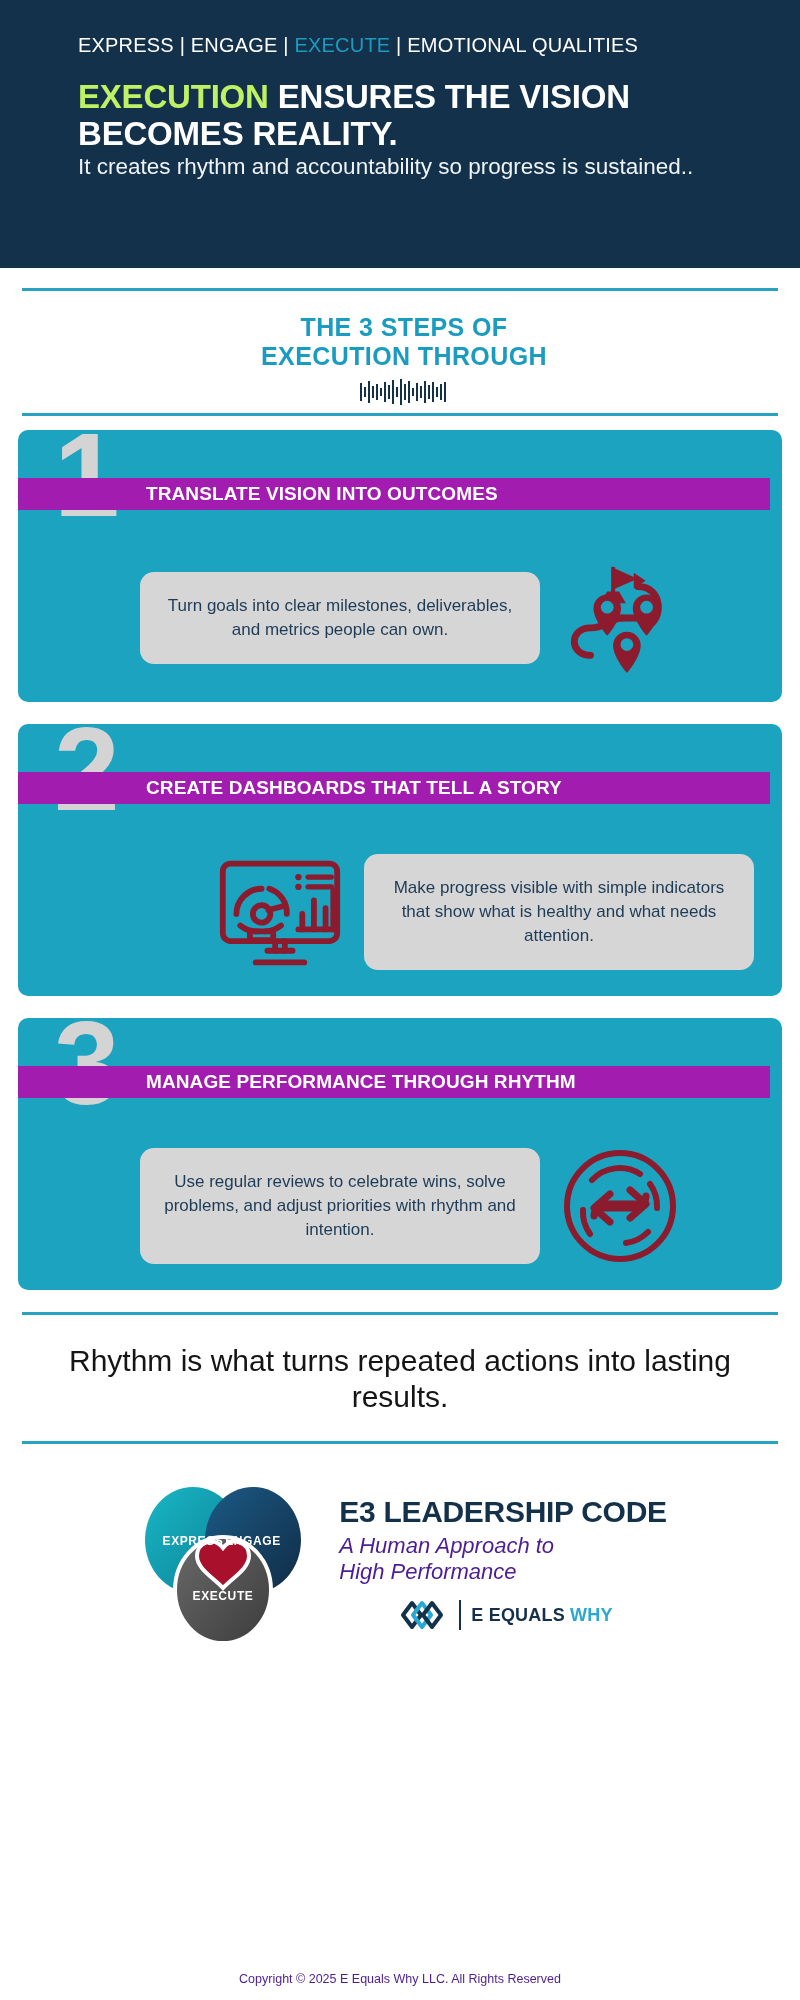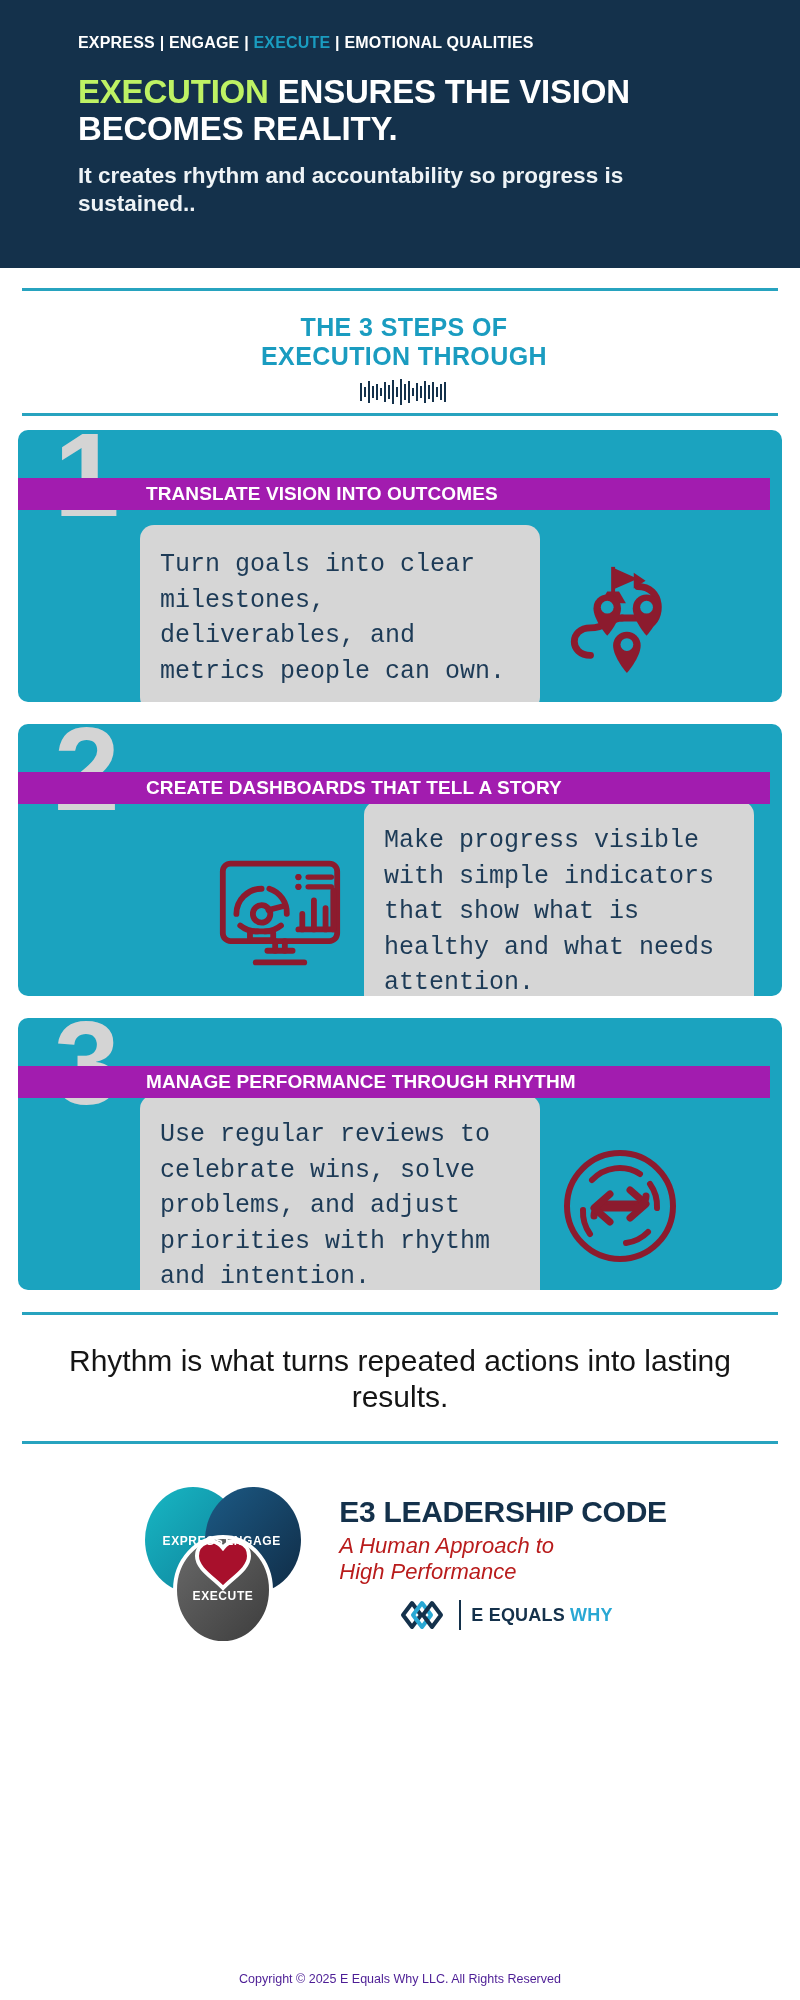--- a/index.html
+++ b/index.html
@@ -12,41 +12,40 @@
   .page { position:relative; width:800px; height:2000px; background:#fff; }
 
   
   .hero {
     background:#14314b;
     padding:34px 78px 40px 78px;
     height:268px;
   }
   .eyebrow {
     color:#ffffff;
-    font-size:16px;
+    font-size:20px;
     letter-spacing:.2px;
-    font-weight:700;
+    font-weight:400;
     white-space:nowrap;
   }
   .eyebrow .hl { color:#1a9cc0; }
   .hero-title {
     margin-top:22px;
     color:#ffffff;
     font-size:33px;
     line-height:1.12;
     font-weight:800;
     letter-spacing:-.2px;
   }
   .hero-title .hl { color:#bef264; }
   .hero-sub {
-    margin-top:14px;
     color:#eef3f6;
     font-size:22.5px;
     line-height:1.24;
-    font-weight:700;
+    font-weight:400;
   }
 
   
   .rule { height:3px; background:#27a3bf; margin:0 22px; }
   .rule.top { margin-top:20px; }
 
   
   .sec-head { text-align:center; padding:22px 0 8px 8px; }
   .sec-head h2 {
     color:#1a9cc0;
@@ -100,25 +99,25 @@
     display:flex;
     align-items:center;
     padding:0 22px;
     z-index:1;
   }
   .card-body.rev { flex-direction:row-reverse; }
   .textbox {
     background:#d6d6d6;
     border-radius:14px;
     color:#1d3b57;
-    font-size:25px;
+    font-size:17px;
     line-height:1.42;
+    text-align:center;
     padding:22px 20px;
     width:400px;
-    font-family:Liberation Mono, monospace;
   }
   .card-icon { width:160px; display:flex; justify-content:center; align-items:center; }
   .card-icon.left { margin-right:4px; }
   .card-icon svg { display:block; }
 
   
   .quote-wrap { padding:0 6px; }
   .quote {
     text-align:center;
     color:#151515;
@@ -137,21 +136,21 @@
     padding:34px 0 0 0;
   }
   .brand { text-align:left; }
   .brand h3 {
     color:#14314b;
     font-size:30px;
     font-weight:800;
     letter-spacing:-.3px;
   }
   .brand .tag {
-    color:#b91c1c;
+    color:#4c1d95;
     font-size:22px;
     font-style:italic;
     line-height:1.2;
     margin-top:4px;
   }
   .eew {
     display:flex;
     align-items:center;
     justify-content:center;
     gap:10px;

